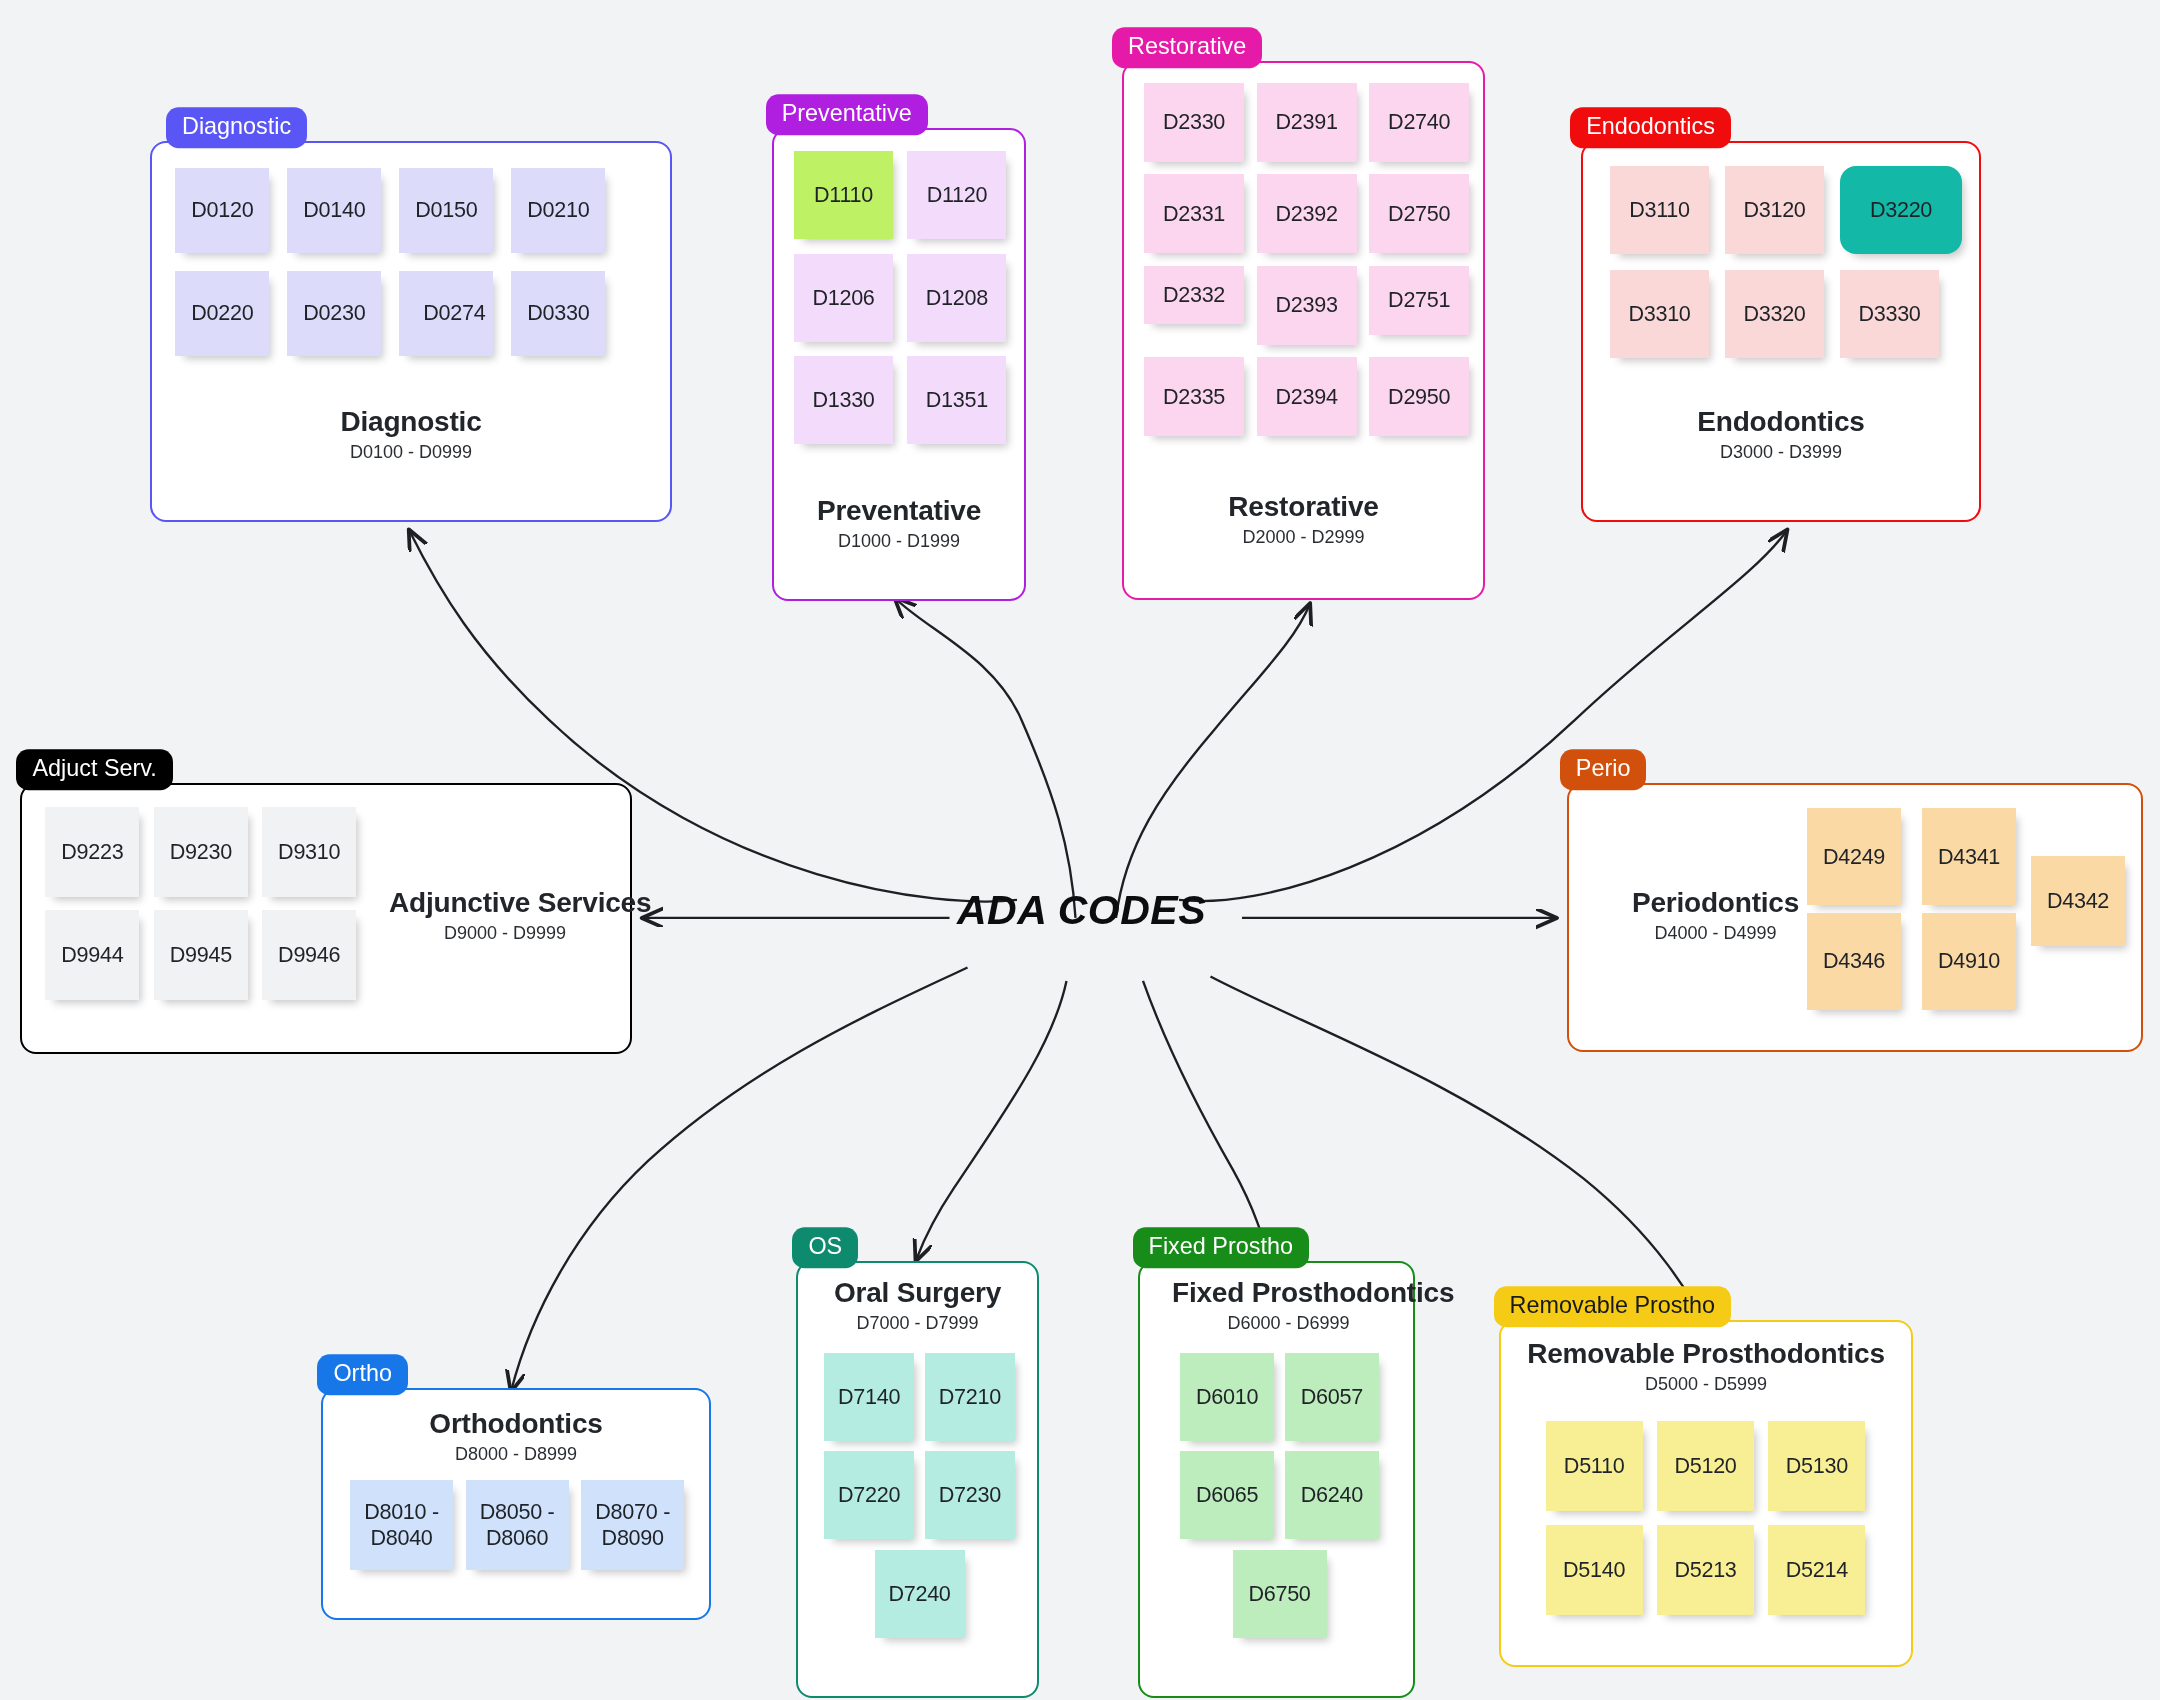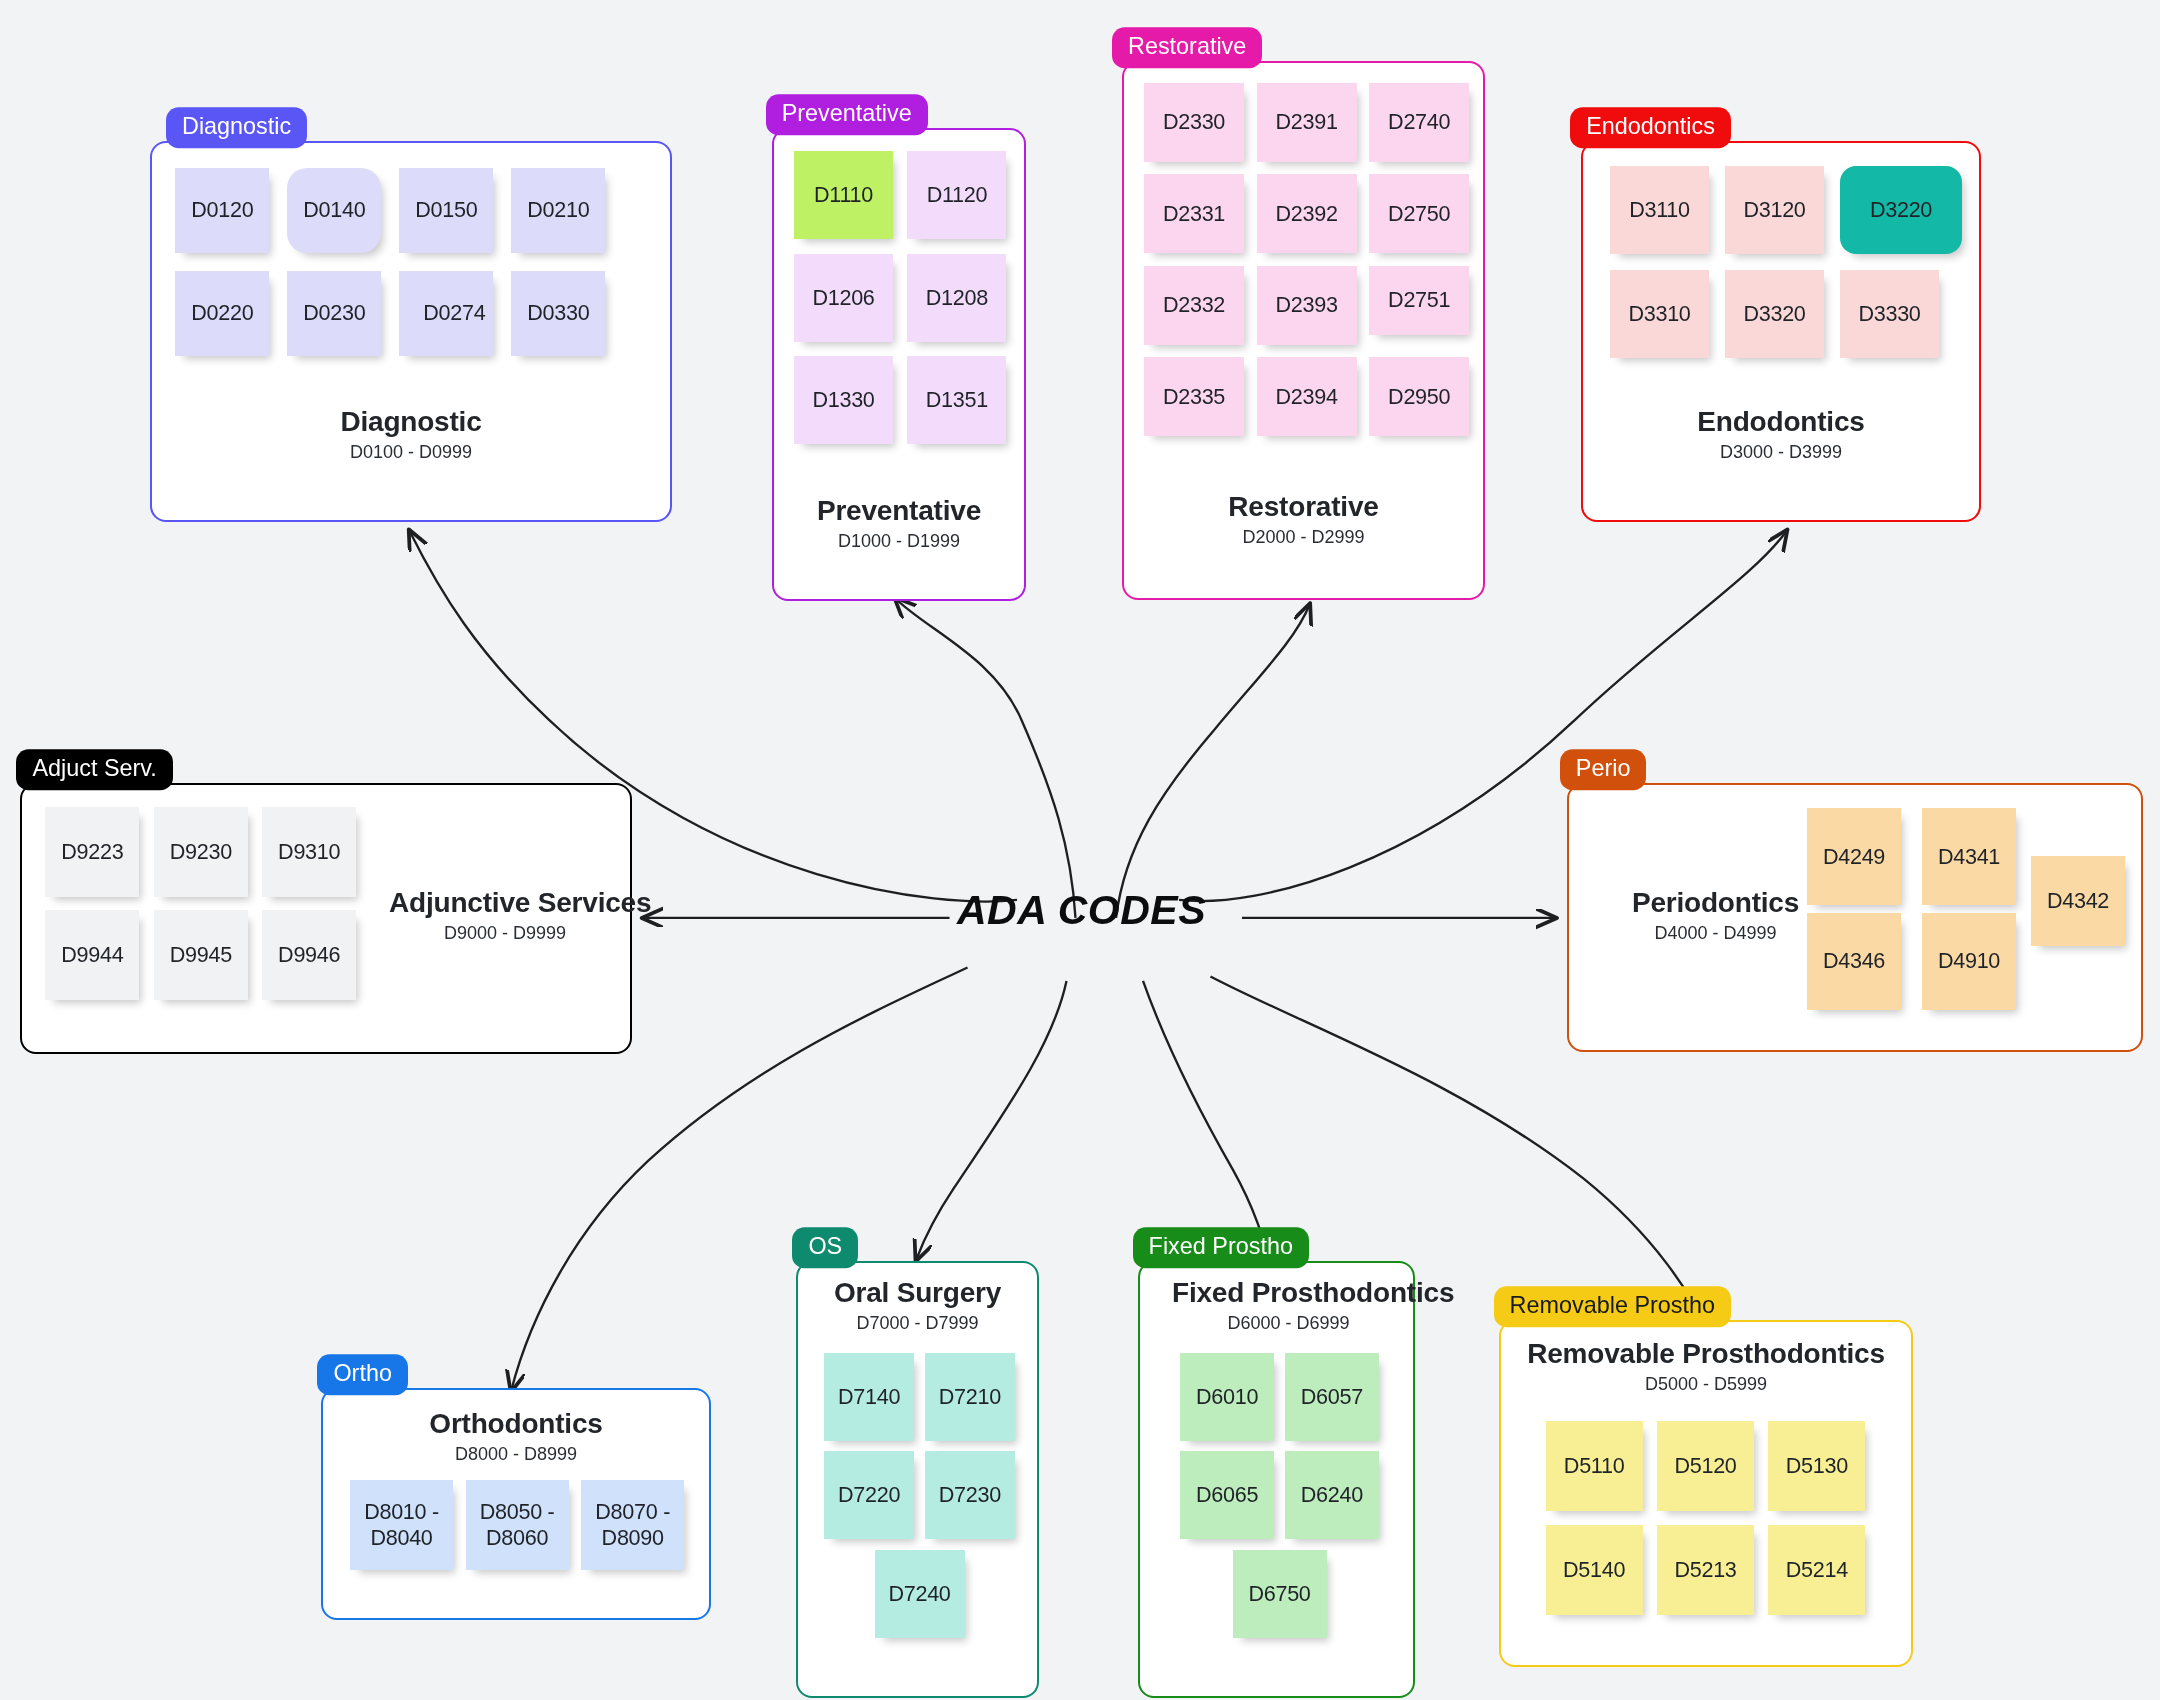--- a/index.html
+++ b/index.html
@@ -122,21 +122,21 @@
   </svg>
 
   <div id="hub">ADA CODES</div>
 
   <div class="group" style="left:150px;top:128px;width:522px;height:394px;">
     <div class="badge" style="background:#5a56f5;color:#ffffff;">Diagnostic</div>
     <div class="frame" style="border-color:#5a56f5;">
       <div class="inner">
         <div class="notes" style="position:absolute;left:23.4px;top:25px;width:477px;gap:18px 18px;">
           <div class="note" style="background:#dcdcfa;width:94px;height:85px;">D0120</div>
-          <div class="note" style="background:#dcdcfa;width:94px;height:85px;border-radius:20px;">D0140</div>
+          <div class="note" style="background:#dcdcfa;width:94px;height:85px;">D0140</div>
           <div class="note" style="background:#dcdcfa;width:94px;height:85px;">D0150</div>
           <div class="note" style="background:#dcdcfa;width:94px;height:85px;">D0210</div>
           <div class="note" style="background:#dcdcfa;width:94px;height:85px;">D0220</div>
           <div class="note" style="background:#dcdcfa;width:94px;height:85px;">D0230</div>
           <div class="note" style="background:#dcdcfa;width:94px;height:85px;padding-left:16px;">D0274</div>
           <div class="note" style="background:#dcdcfa;width:94px;height:85px;">D0330</div>
         </div>
         <div class="title-block" style="position:absolute;left:0;right:0;top:263px;">
           <div class="g-title">Diagnostic</div>
           <div class="g-range">D0100 - D0999</div>
@@ -169,21 +169,21 @@
     <div class="badge" style="background:#e61aa8;color:#ffffff;left:-10px;">Restorative</div>
     <div class="frame" style="border-color:#e61aa8;">
       <div class="inner">
         <div class="notes" style="position:absolute;left:20px;top:20px;width:326px;gap:12.6px 12.6px;">
           <div class="note" style="background:#fbd6ee;width:100px;height:79px;">D2330</div>
           <div class="note" style="background:#fbd6ee;width:100px;height:79px;">D2391</div>
           <div class="note" style="background:#fbd6ee;width:100px;height:79px;">D2740</div>
           <div class="note" style="background:#fbd6ee;width:100px;height:79px;">D2331</div>
           <div class="note" style="background:#fbd6ee;width:100px;height:79px;">D2392</div>
           <div class="note" style="background:#fbd6ee;width:100px;height:79px;">D2750</div>
-          <div class="note" style="background:#fbd6ee;width:100px;height:79px;">D2332</div>
+          <div class="note" style="background:#fbd6ee;width:100px;height:58px;">D2332</div>
           <div class="note" style="background:#fbd6ee;width:100px;height:79px;">D2393</div>
           <div class="note" style="background:#fbd6ee;width:100px;height:69px;">D2751</div>
           <div class="note" style="background:#fbd6ee;width:100px;height:79px;">D2335</div>
           <div class="note" style="background:#fbd6ee;width:100px;height:79px;">D2394</div>
           <div class="note" style="background:#fbd6ee;width:100px;height:79px;">D2950</div>
         </div>
         <div class="title-block" style="position:absolute;left:0;right:0;top:428px;">
           <div class="g-title">Restorative</div>
           <div class="g-range">D2000 - D2999</div>
         </div>

